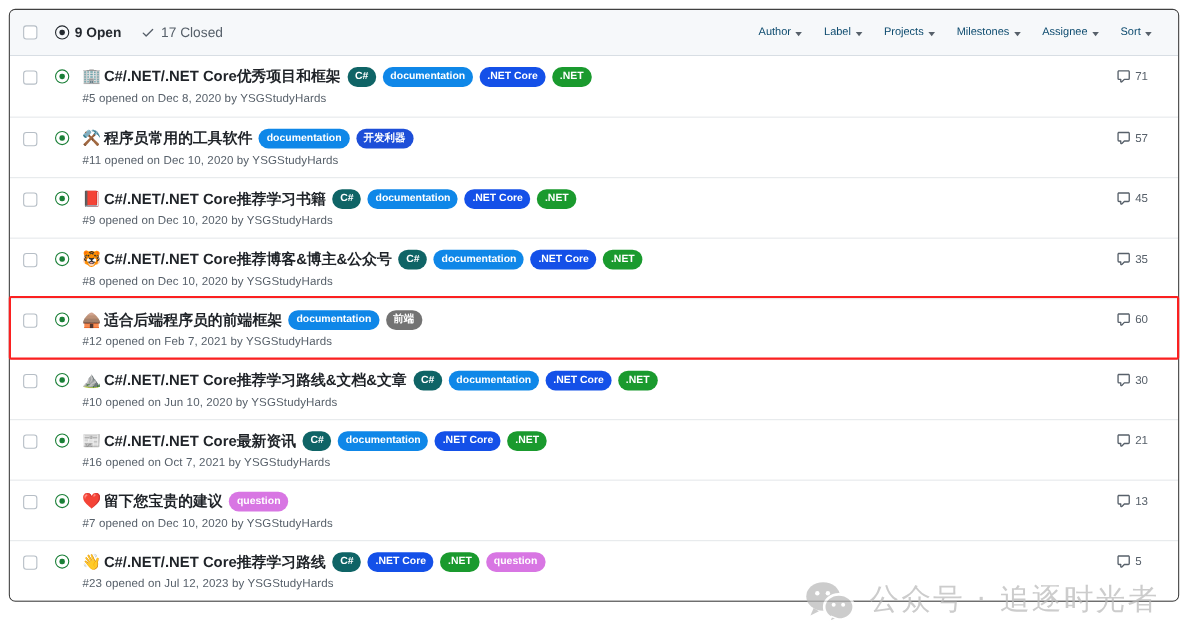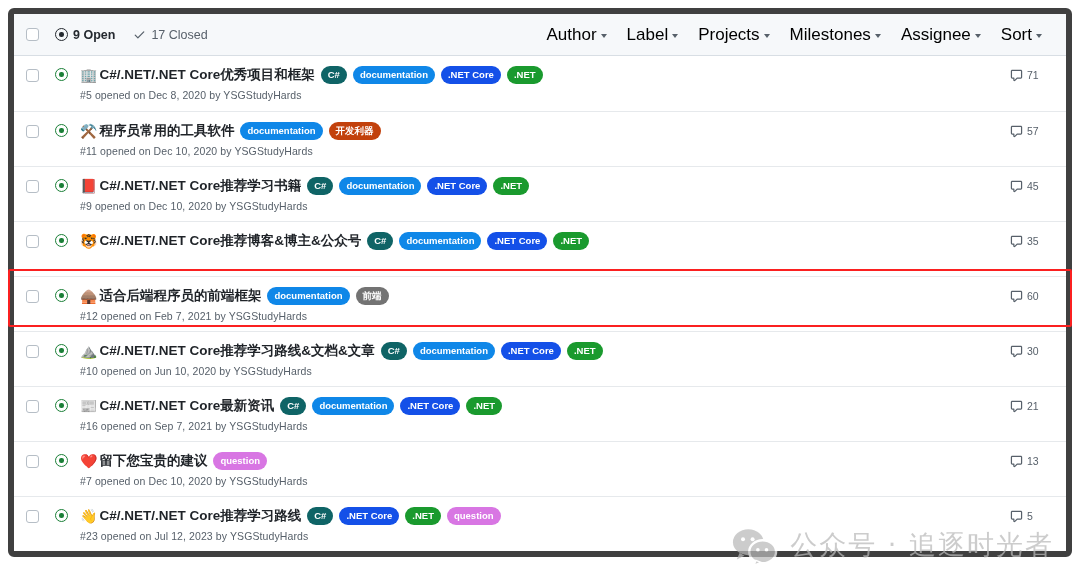--- a/index.html
+++ b/index.html
@@ -15,21 +15,21 @@
     position: relative;
     width: 1080px; height: 575px;
     overflow: hidden;
     background: #ffffff;
   }
 
   .issues-box {
     position: absolute;
     left: 8px; top: 8px;
     width: 1064px;
-    border: 6px solid #404040;
+    border: 1px solid #404040;
     border-radius: 6px;
     background: #ffffff;
     overflow: hidden;
   }
 
   
   .list-header {
     display: flex;
     align-items: center;
     height: 42px;
@@ -77,22 +77,22 @@
     width: 13px; height: 13px; flex: none;
     display: inline-block;
     color: #57606a;
   }
   .icon-check svg { display: block; }
 
   .filter-btn {
     display: inline-flex;
     align-items: center;
     gap: 4px;
-    color: #000000;
-    font-size: 17px;
+    color: #0c4a6e;
+    font-size: 10px;
     padding: 4px 10px;
     white-space: nowrap;
     cursor: pointer;
   }
   .caret {
     width: 0; height: 0;
     border-left: 3.5px solid transparent;
     border-right: 3.5px solid transparent;
     border-top: 4px solid #57606a;
     display: inline-block;
@@ -301,21 +301,21 @@
           </div>
         </div>
         <div class="row">
           <div class="cbx row-cbx"></div>
           <div class="row-state"></div>
           <div class="row-main">
             <div class="title-line">
               <span class="title-emoji">⚒️</span>
               <a class="issue-title" href="#">程序员常用的工具软件</a>
               <span class="label" style="background:#0f87e8">documentation</span>
-              <span class="label" style="background:#c2410c">开发利器</span>
+              <span class="label" style="background:#1d4ed8">开发利器</span>
             </div>
             <div class="meta">#11 opened on Dec 10, 2020 by YSGStudyHards</div>
           </div>
           <div class="row-right">
             <span class="icon-comment"><svg viewBox="0 0 16 16" width="13" height="13" fill="currentColor" aria-hidden="true">
                 <path d="M1 2.75C1 1.784 1.784 1 2.75 1h10.5c.966 0 1.75.784 1.75 1.75v7.5A1.75 1.75 0 0 1 13.25 12H9.06l-2.573 2.573A1.458 1.458 0 0 1 4 13.543V12H2.75A1.75 1.75 0 0 1 1 10.25Zm1.75-.25a.25.25 0 0 0-.25.25v7.5c0 .138.112.25.25.25h2a.75.75 0 0 1 .75.75v2.19l2.72-2.72a.749.749 0 0 1 .53-.22h4.5a.25.25 0 0 0 .25-.25v-7.5a.25.25 0 0 0-.25-.25Z"></path>
               </svg></span>
             <span class="comment-count">57</span>
           </div>
         </div>
@@ -345,20 +345,21 @@
           <div class="row-state"></div>
           <div class="row-main">
             <div class="title-line">
               <span class="title-emoji">🐯</span>
               <a class="issue-title" href="#">C#/.NET/.NET Core推荐博客&amp;博主&amp;公众号</a>
               <span class="label" style="background:#0f6466">C#</span>
               <span class="label" style="background:#0f87e8">documentation</span>
               <span class="label" style="background:#1450e8">.NET Core</span>
               <span class="label" style="background:#1a9a2e">.NET</span>
             </div>
+            <div class="meta">#8 opened on Dec 10, 2020 by YSGStudyHards</div>
           </div>
           <div class="row-right">
             <span class="icon-comment"><svg viewBox="0 0 16 16" width="13" height="13" fill="currentColor" aria-hidden="true">
                 <path d="M1 2.75C1 1.784 1.784 1 2.75 1h10.5c.966 0 1.75.784 1.75 1.75v7.5A1.75 1.75 0 0 1 13.25 12H9.06l-2.573 2.573A1.458 1.458 0 0 1 4 13.543V12H2.75A1.75 1.75 0 0 1 1 10.25Zm1.75-.25a.25.25 0 0 0-.25.25v7.5c0 .138.112.25.25.25h2a.75.75 0 0 1 .75.75v2.19l2.72-2.72a.749.749 0 0 1 .53-.22h4.5a.25.25 0 0 0 .25-.25v-7.5a.25.25 0 0 0-.25-.25Z"></path>
               </svg></span>
             <span class="comment-count">35</span>
           </div>
         </div>
         <div class="row">
           <div class="cbx row-cbx"></div>
@@ -405,21 +406,21 @@
           <div class="row-state"></div>
           <div class="row-main">
             <div class="title-line">
               <span class="title-emoji">📰</span>
               <a class="issue-title" href="#">C#/.NET/.NET Core最新资讯</a>
               <span class="label" style="background:#0f6466">C#</span>
               <span class="label" style="background:#0f87e8">documentation</span>
               <span class="label" style="background:#1450e8">.NET Core</span>
               <span class="label" style="background:#1a9a2e">.NET</span>
             </div>
-            <div class="meta">#16 opened on Sep 7, 2021 by YSGStudyHards</div>
+            <div class="meta">#16 opened on Oct 7, 2021 by YSGStudyHards</div>
           </div>
           <div class="row-right">
             <span class="icon-comment"><svg viewBox="0 0 16 16" width="13" height="13" fill="currentColor" aria-hidden="true">
                 <path d="M1 2.75C1 1.784 1.784 1 2.75 1h10.5c.966 0 1.75.784 1.75 1.75v7.5A1.75 1.75 0 0 1 13.25 12H9.06l-2.573 2.573A1.458 1.458 0 0 1 4 13.543V12H2.75A1.75 1.75 0 0 1 1 10.25Zm1.75-.25a.25.25 0 0 0-.25.25v7.5c0 .138.112.25.25.25h2a.75.75 0 0 1 .75.75v2.19l2.72-2.72a.749.749 0 0 1 .53-.22h4.5a.25.25 0 0 0 .25-.25v-7.5a.25.25 0 0 0-.25-.25Z"></path>
               </svg></span>
             <span class="comment-count">21</span>
           </div>
         </div>
         <div class="row">
           <div class="cbx row-cbx"></div>

